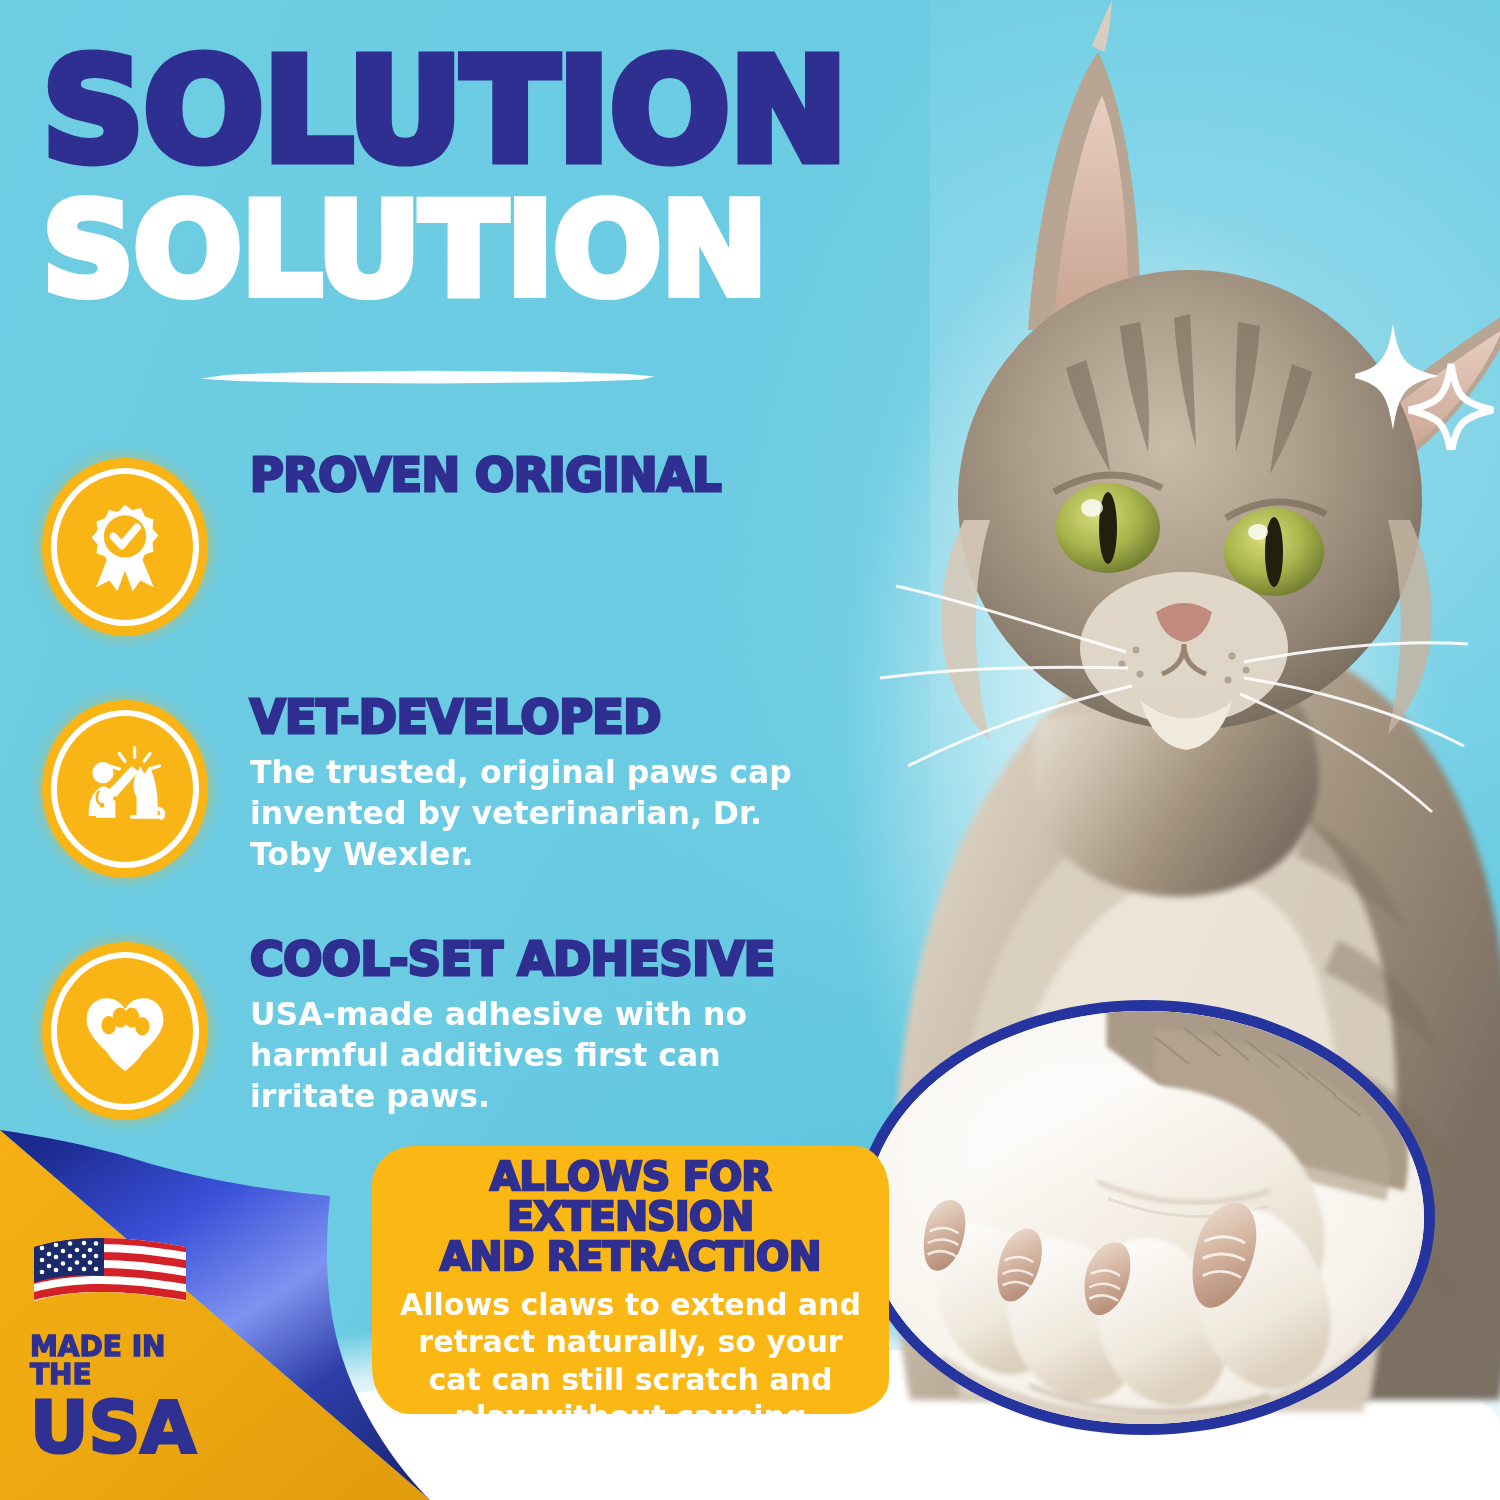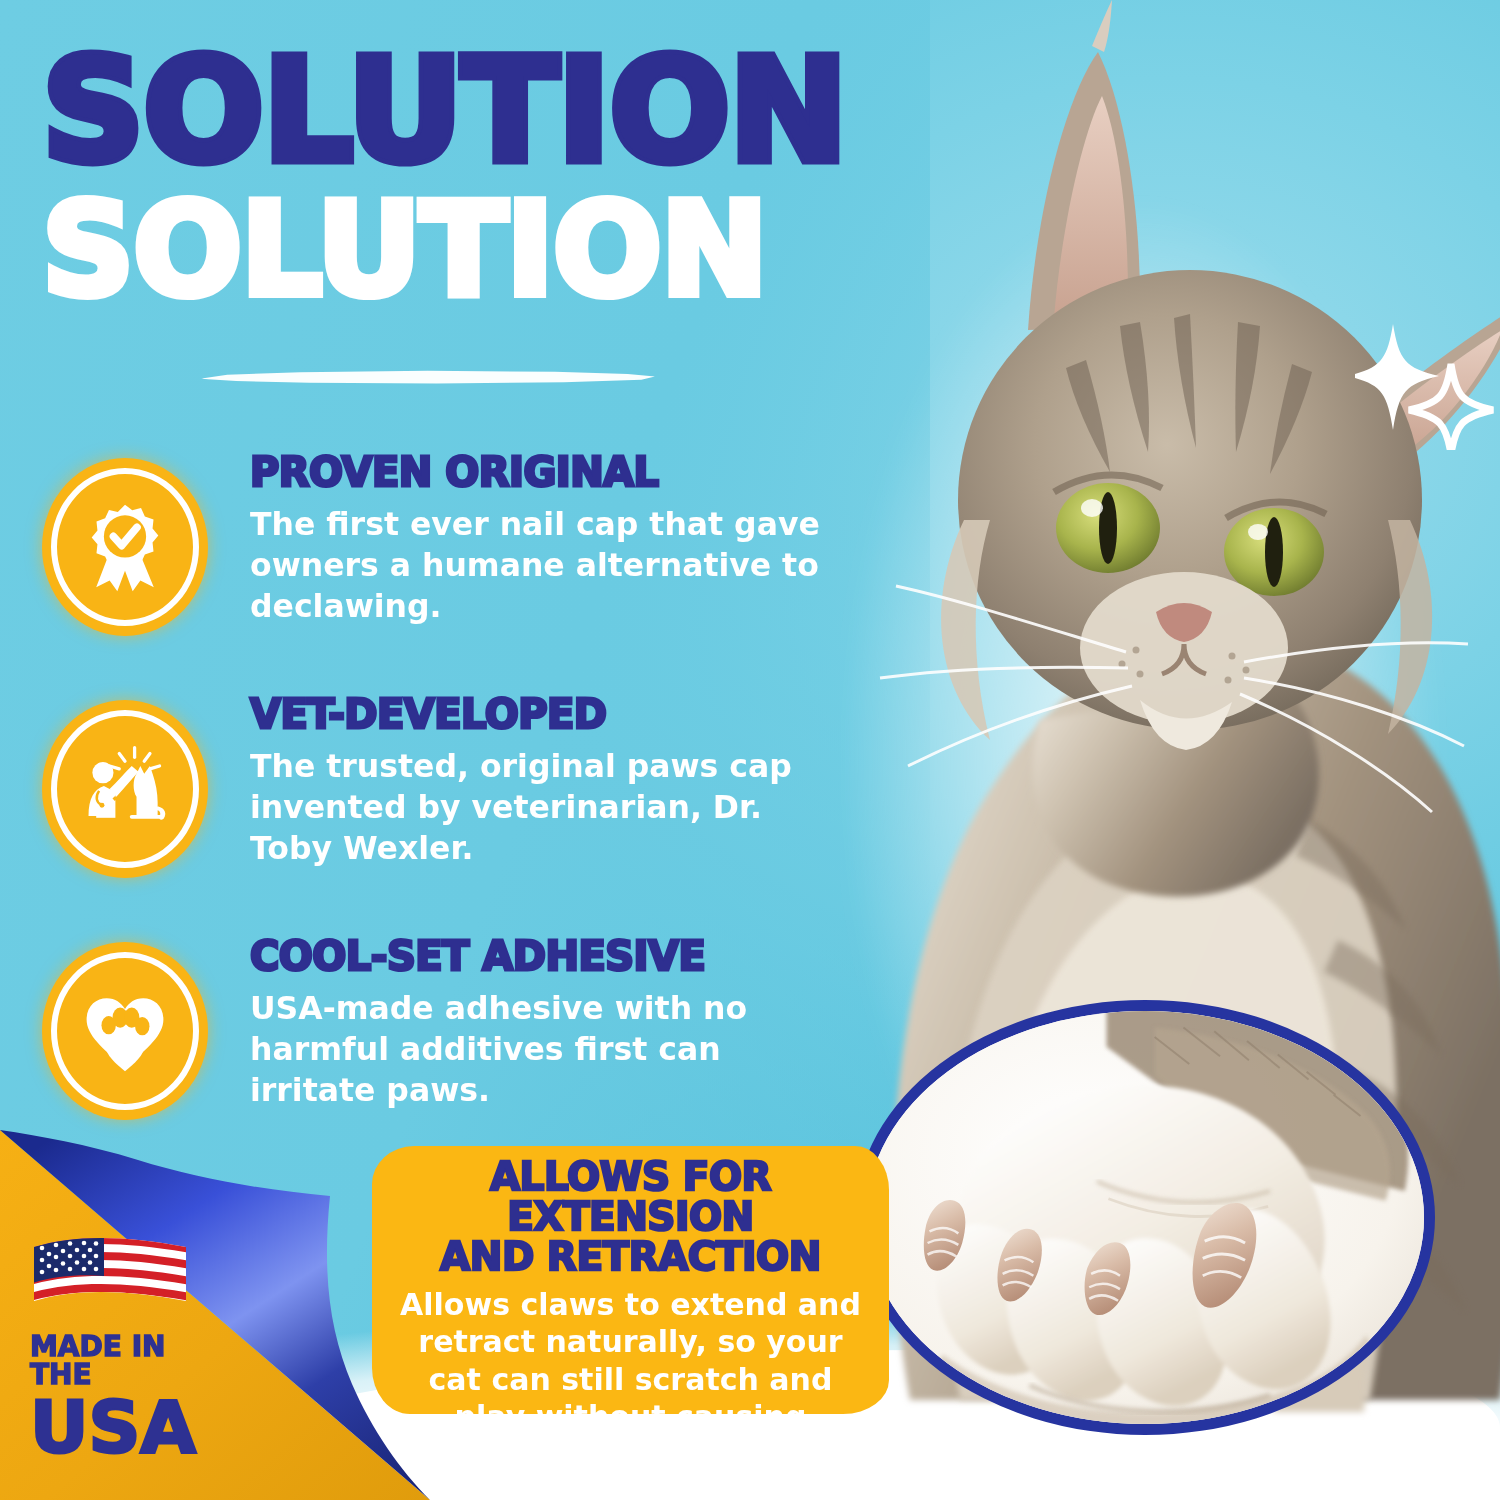--- a/index.html
+++ b/index.html
@@ -92,21 +92,21 @@
     left:9px; top:10px; right:9px; bottom:10px;
     border:6px solid #FFFFFF;
     border-radius:50%;
   }
   .badge svg { position:relative; width:96px; height:96px; display:block; }
 
   .feat-text { flex:1; padding-right:20px; }
   .feat-head {
     font-family:"DejaVu Sans", sans-serif;
     font-weight:bold;
-    font-size:40px;
+    font-size:46px;
     line-height:1.0;
     color:#2E2F90;
     -webkit-text-stroke:3px #2E2F90;
     paint-order:stroke fill;
     letter-spacing:-0.5px;
     margin-bottom:12px;
     white-space:nowrap;
   }
   .feat-body {
     font-family:"DejaVu Sans", sans-serif;
@@ -340,21 +340,20 @@
             <path d="M66 58 L80 92 L66 85 L58 96 L46 64 Z" fill="#fff"></path>
             <path d="M50 6 l7.5 5.6 9.2-2.1 4 8.6 9 3.3-1 9.4 6 7.2-6 7.2 1 9.4-9 3.3-4 8.6-9.2-2.1L50 72
                      l-7.5-5.6-9.2 2.1-4-8.6-9-3.3 1-9.4-6-7.2 6-7.2-1-9.4 9-3.3 4-8.6 9.2 2.1Z" fill="#fff"></path>
             <circle cx="50" cy="39" r="22" fill="#F9B415"></circle>
             <path d="M38 39 l8.5 9.5 16-19" stroke="#fff" stroke-width="8" fill="none" stroke-linecap="round" stroke-linejoin="round"></path>
           </svg>
         </div>
       </div>
       <div class="feat-text">
         <div class="feat-head">PROVEN ORIGINAL</div>
-        <div class="feat-body">The first ever nail cap that gave owners a humane alternative to declawing.</div>
       </div>
     </div>
 
     <div class="feature">
       <div class="ic-wrap">
         <div class="badge">
           <svg viewBox="0 0 100 100">
 
             <g stroke="#fff" stroke-width="3.4" stroke-linecap="round">
               <path d="M60 17 L60 7"></path>

